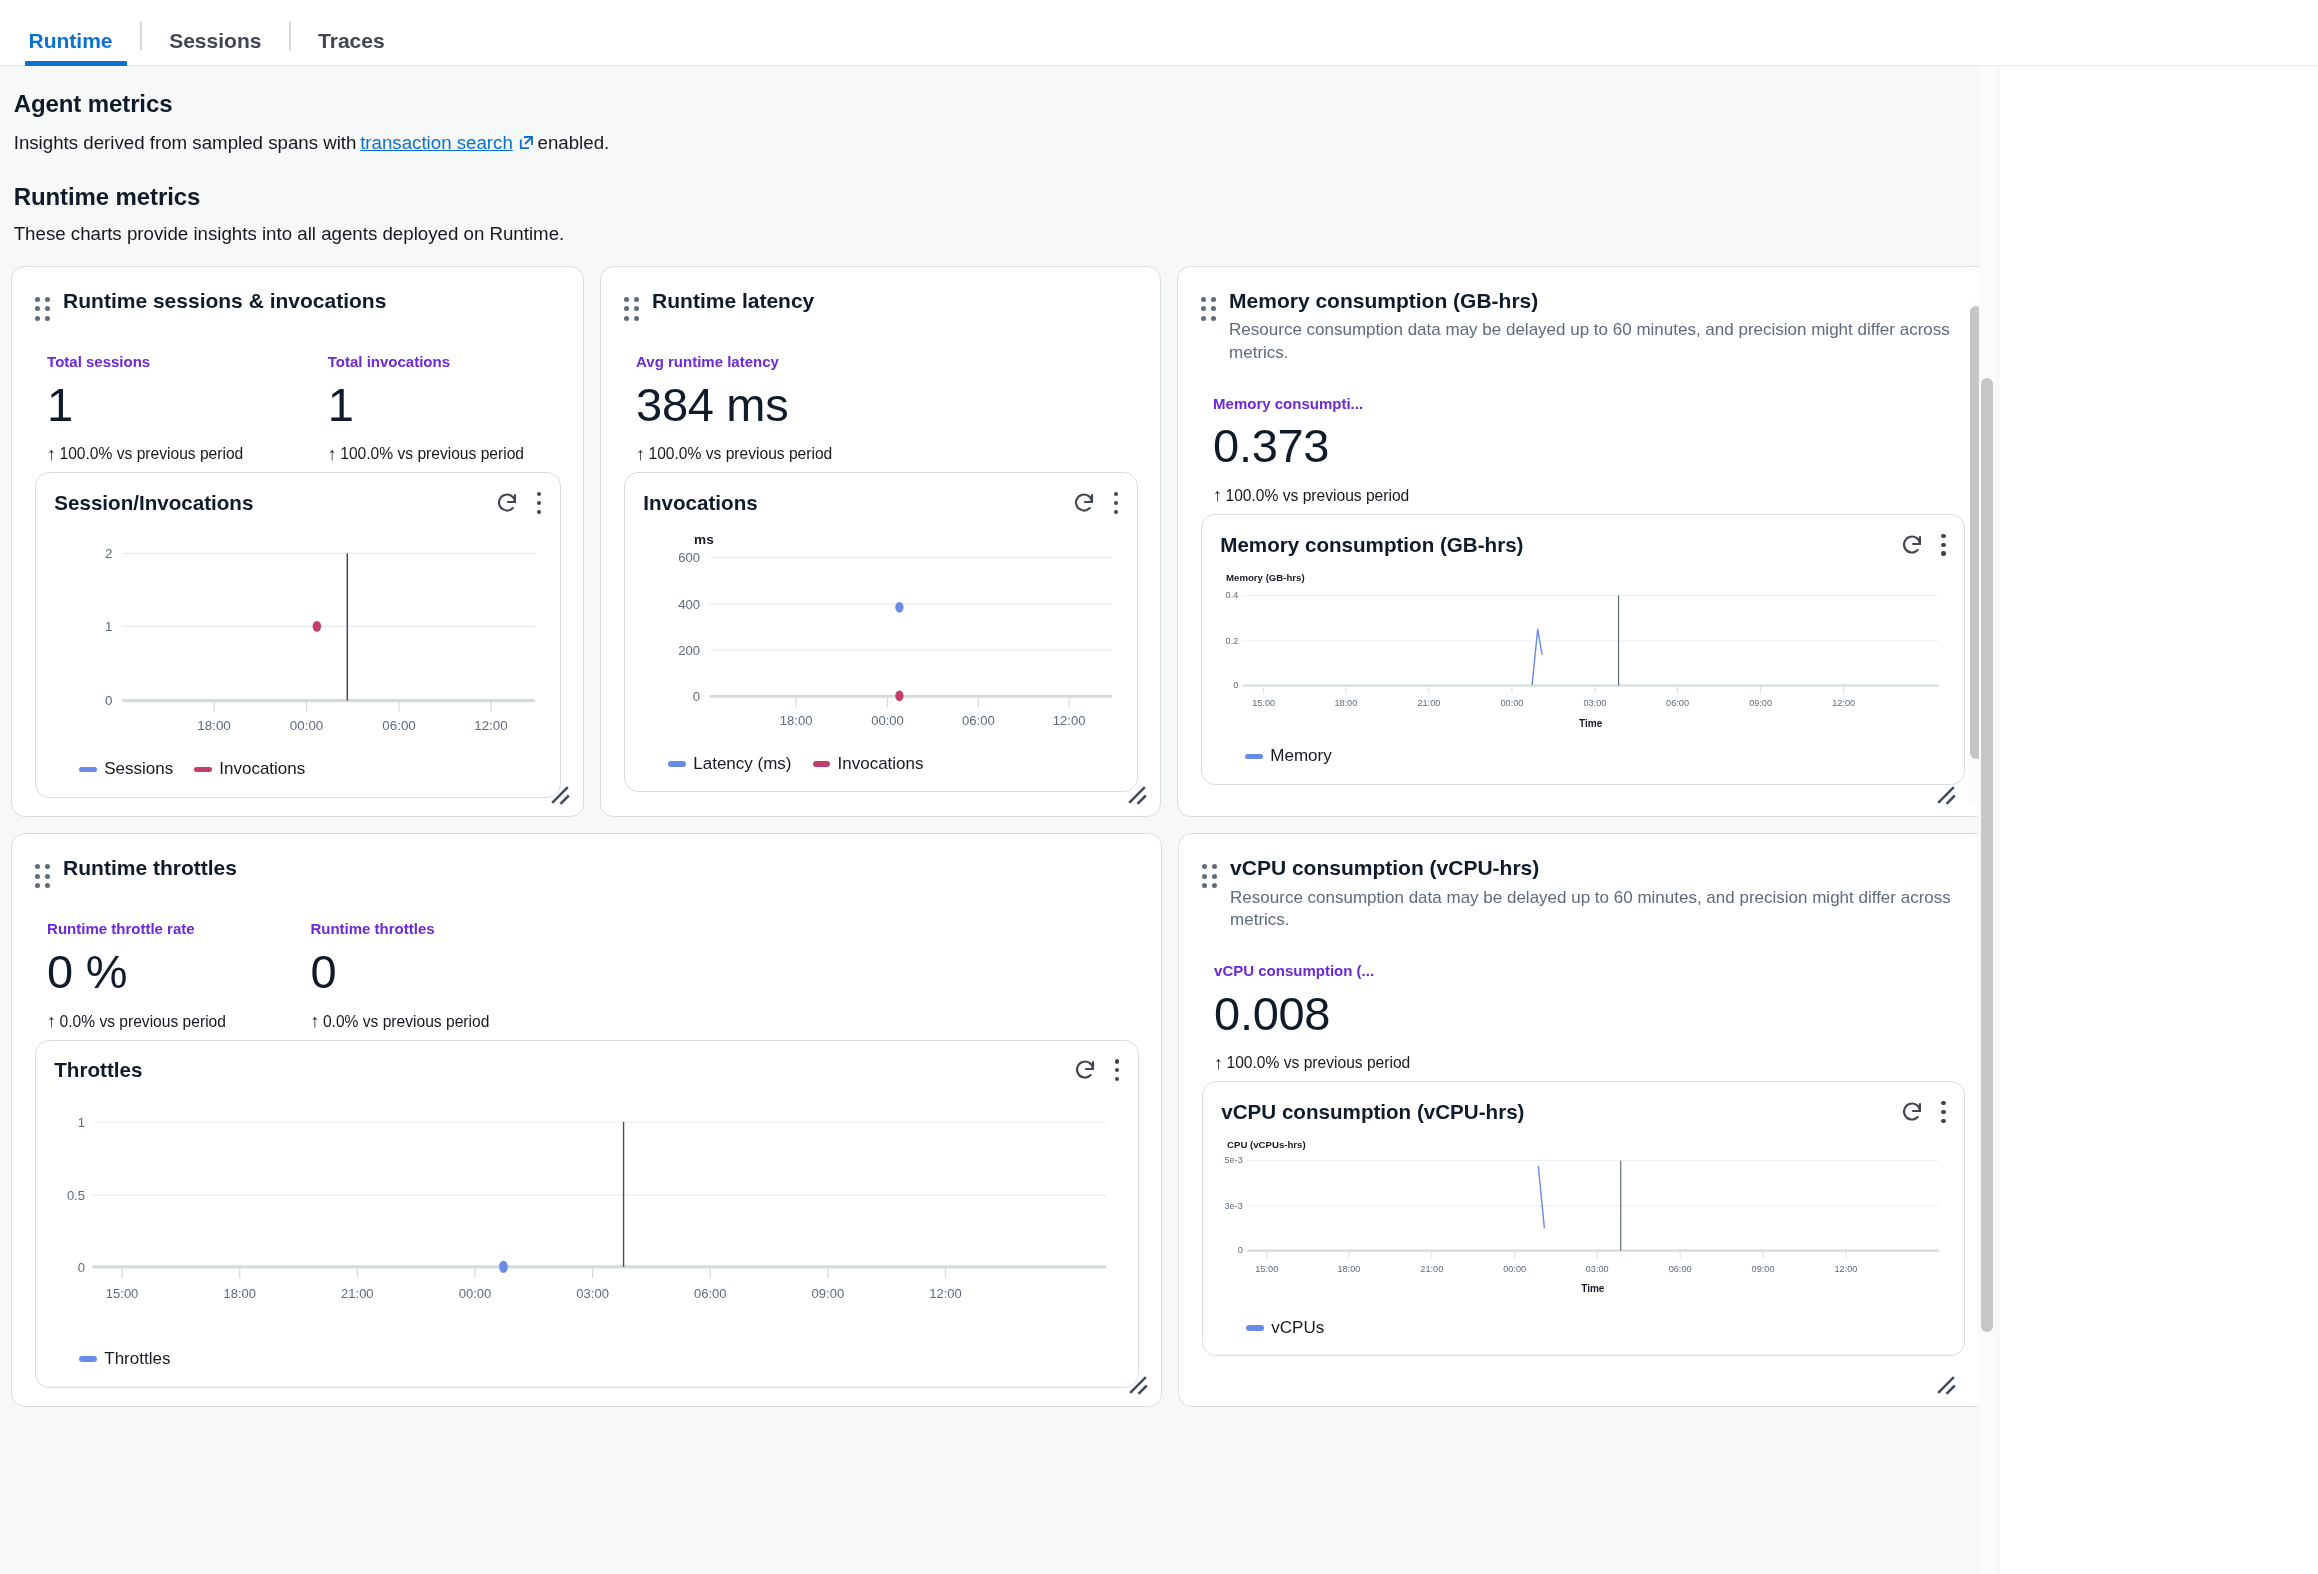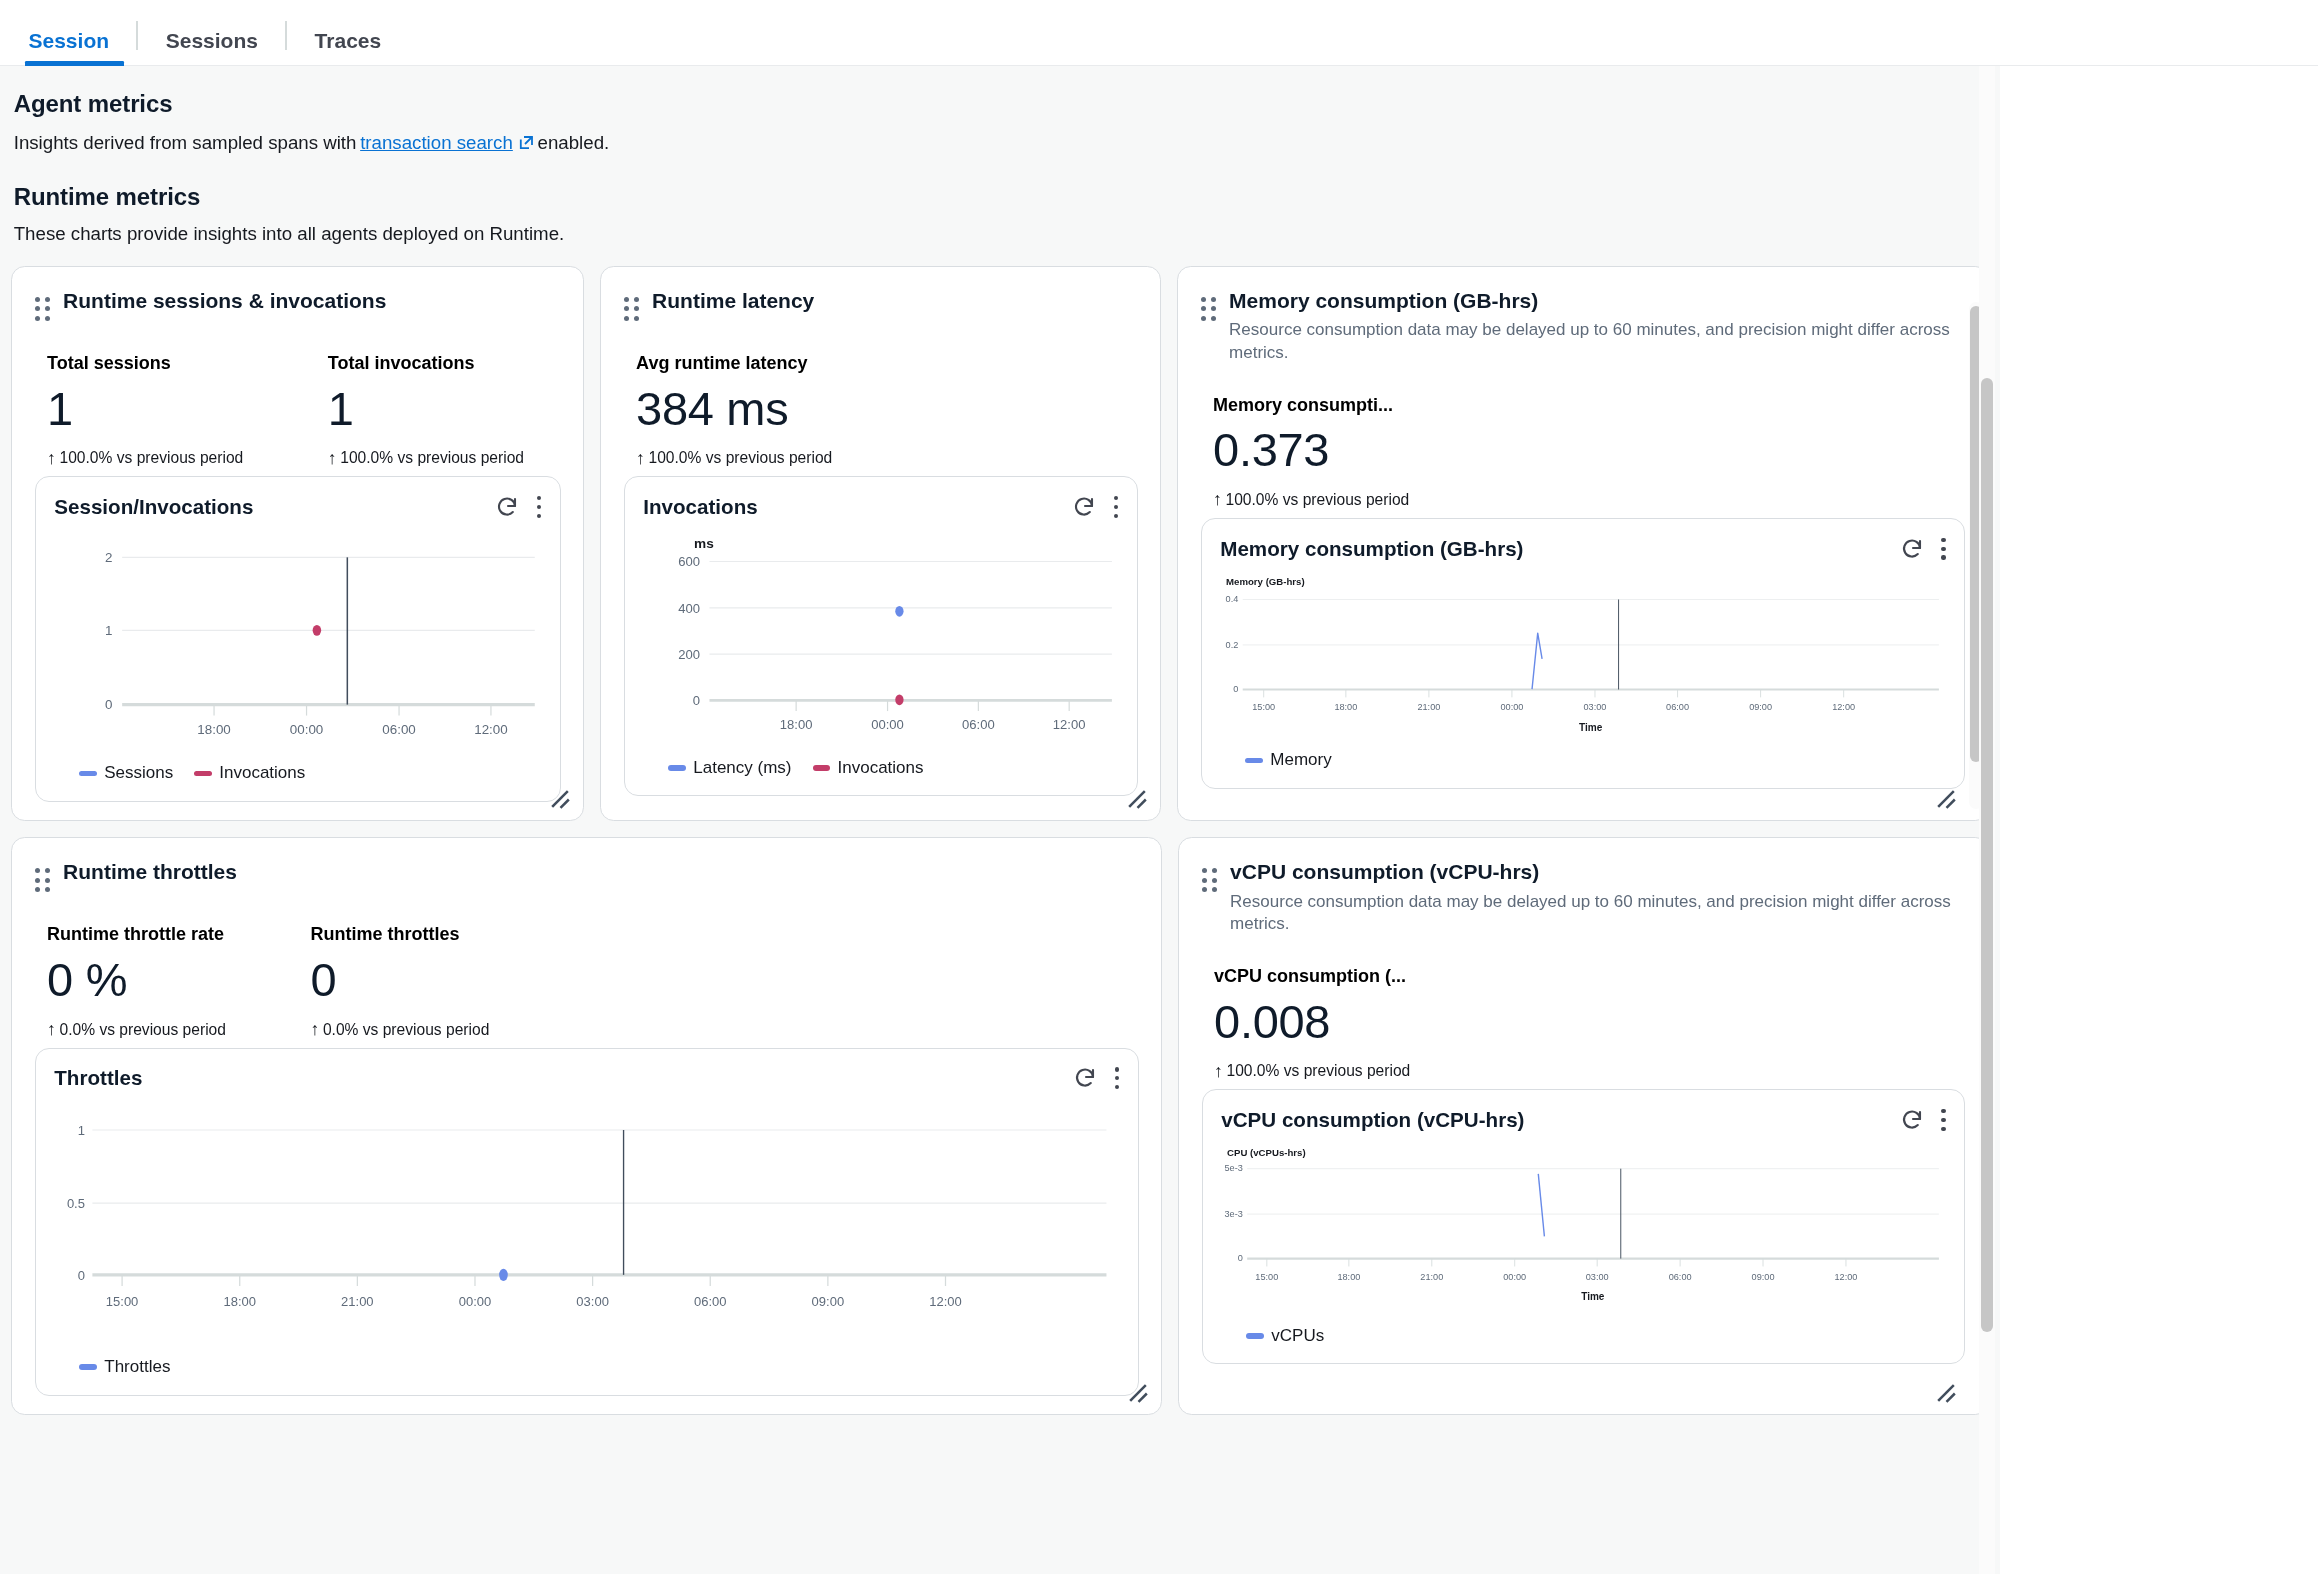--- a/index.html
+++ b/index.html
@@ -111,21 +111,21 @@
     font-size: 21px; font-weight: 700; color: #0f1b2a; line-height: 1.25;
   }
   .card-desc {
     font-size: 17px; color: #5f6b7a; margin-top: 5px; line-height: 1.3;
   }
 
   
   .kpis { display: flex; margin-top: 31px; }
   .kpi { padding-left: 12.5px; }
   .kpi.k2 { margin-left: 72px; }
-  .kpi-label { font-size: 18px; font-weight: 700; color: #000000; }
+  .kpi-label { font-size: 15px; font-weight: 700; color: #6d28d9; }
   .kpi-value {
     font-size: 47px; font-weight: 300; color: #0f1b2a;
     margin-top: 8.7px; line-height: 1.1; letter-spacing: -0.3px;
     white-space: nowrap;
   }
   .kpi-delta {
     font-size: 15.6px; color: #16191f; margin-top: 15px;
     display: flex; align-items: center; gap: 3.7px; white-space: nowrap;
   }
   .arrow-up { font-size: 17.5px; line-height: 1; font-weight: 700; }
@@ -180,21 +180,21 @@
   }
   .card-scroll .thumb {
     position: absolute; left: 1.2px; right: 1.2px;
     background: #c6c6c6; border-radius: 6.2px;
   }
 </style>
 </head>
 <body>
 
 <div class="tabbar">
-  <div class="tab active">Session</div>
+  <div class="tab active">Runtime</div>
   <div class="tab-div"></div>
   <div class="tab">Sessions</div>
   <div class="tab-div"></div>
   <div class="tab">Traces</div>
 </div>
 
 <div class="page">
 
   <div class="intro">
     <div class="h2">Agent metrics</div>

